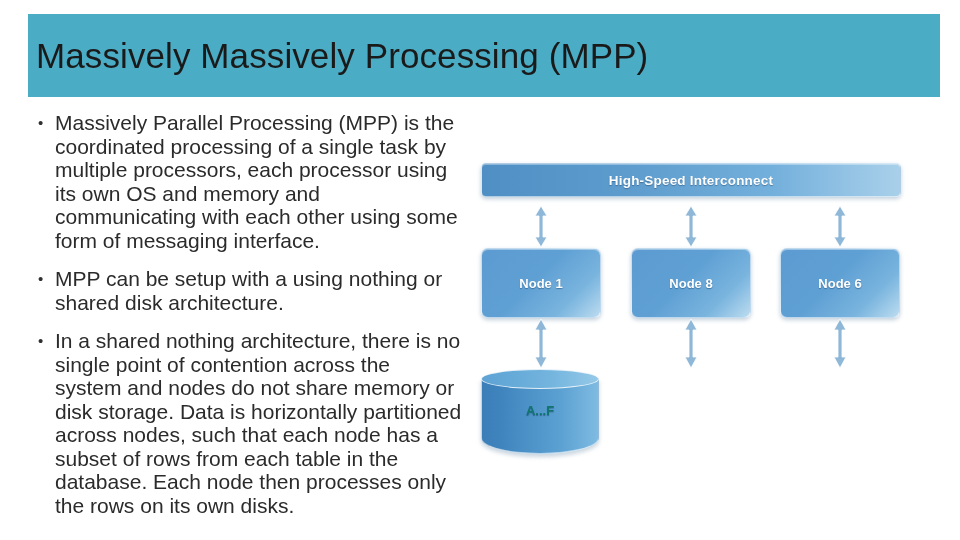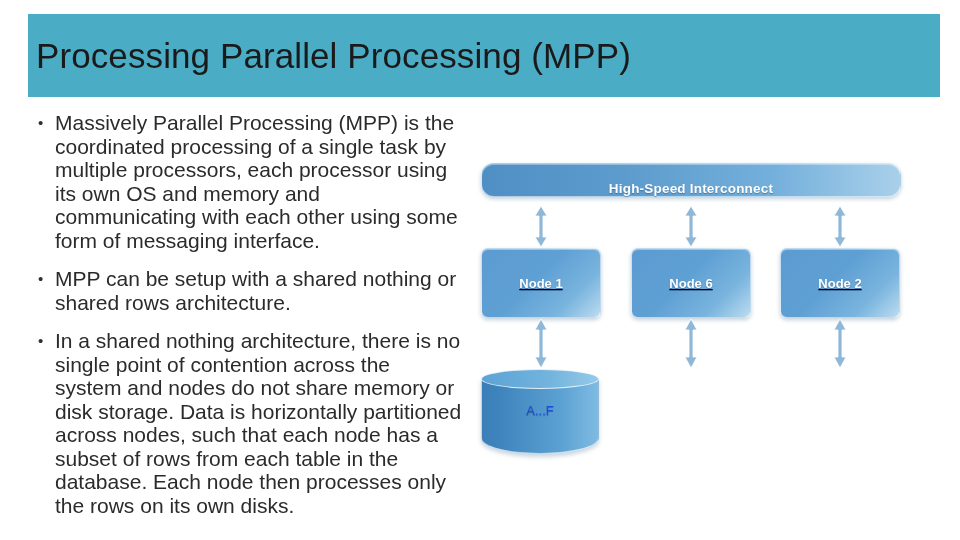--- a/index.html
+++ b/index.html
@@ -74,27 +74,27 @@
     height: 330px;
   }
 
   
   #interconnect-bar {
     position: absolute;
     left: 11px;
     top: 13px;
     width: 420px;
     height: 34px;
-    border-radius: 13px;
+    border-radius: 5px;
     background: linear-gradient(to right, #4f8fc4 0%, #5d9ccd 35%, #74b0dc 70%, #a9d0ea 100%);
     box-shadow: 0 2px 4px rgba(120,150,175,0.45), inset 0 1px 0 rgba(255,255,255,0.35);
     border: 1px solid rgba(255,255,255,0.55);
     box-sizing: border-box;
     display: flex;
-    align-items: flex-end;
+    align-items: center;
     justify-content: center;
   }
   #interconnect-label {
     color: #ffffff;
     font-size: 13.5px;
     font-weight: bold;
     letter-spacing: 0.2px;
     text-shadow: 0 1px 1px rgba(40,80,120,0.55);
   }
 
@@ -114,21 +114,20 @@
     width: 120px;
     height: 70px;
     border-radius: 7px;
     background: linear-gradient(135deg, #5c9bd1 0%, #5fa0d4 45%, #79b4de 75%, #bcdcf0 100%);
     box-shadow: 0 2px 4px rgba(120,150,175,0.45), inset 0 1px 0 rgba(255,255,255,0.4);
     border: 1px solid rgba(255,255,255,0.6);
     box-sizing: border-box;
     display: flex;
     align-items: center;
     justify-content: center;
-    text-decoration: underline;
   }
   .node-label {
     color: #ffffff;
     font-size: 13px;
     font-weight: bold;
     text-shadow: 0 1px 1px rgba(40,80,120,0.6);
   }
 
   
   .cylinder {
@@ -160,54 +159,54 @@
     background: linear-gradient(to right, #5ea3d4 0%, #67abd9 30%, #74b5de 60%, #95c9e8 100%);
     border: 1px solid rgba(255,255,255,0.8);
     box-sizing: border-box;
   }
   .cyl-label {
     position: absolute;
     left: 0;
     top: 34px;
     width: 118px;
     text-align: center;
-    color: #1d4ed8;
+    color: #0f766e;
     font-size: 13px;
-    font-weight: normal;
+    font-weight: bold;
     text-shadow: 0 1px 1px rgba(30,70,110,0.65);
   }
 
   
   .arrow-wrap {
     position: relative;
     width: 120px;
     display: flex;
     justify-content: center;
   }
   .arrow-top { height: 43px; }
   .arrow-mid { height: 51px; }
   .arrow-svg { display: block; }
 </style>
 </head>
 <body>
 
 <div id="title-banner">
-  <div id="title-text">Processing Parallel Processing (MPP)</div>
+  <div id="title-text">Massively Massively Processing (MPP)</div>
 </div>
 
 <div id="body-content">
 
   <div class="bullet-row">
     <div class="bullet-marker">•</div>
     <div class="bullet-text">Massively Parallel Processing (MPP) is the coordinated processing of a single task by multiple processors, each processor using its own OS and memory and communicating with each other using some form of messaging interface.</div>
   </div>
 
   <div class="bullet-row">
     <div class="bullet-marker">•</div>
-    <div class="bullet-text">MPP can be setup with a shared nothing or shared rows architecture.</div>
+    <div class="bullet-text">MPP can be setup with a using nothing or shared disk architecture.</div>
   </div>
 
   <div class="bullet-row">
     <div class="bullet-marker">•</div>
     <div class="bullet-text">In a shared nothing architecture, there is no single point of contention across the system and nodes do not share memory or disk storage. Data is horizontally partitioned across nodes, such that each node has a subset of rows from each table in the database. Each node then processes only the rows on its own disks.</div>
   </div>
 
 </div>
 
 <div id="diagram">
@@ -237,37 +236,37 @@
     </div>
   </div>
 
   <div class="col col-1">
     <div class="arrow-wrap arrow-top">
       <svg class="arrow-svg" width="16" height="43" viewBox="0 0 16 43" aria-hidden="true">
         <path d="M8 1 L14 11 L10 11 L10 32 L14 32 L8 42 L2 32 L6 32 L6 11 L2 11 Z" fill="#8fb8d8" stroke="#ffffff" stroke-width="0.8"></path>
       </svg>
     </div>
     <div class="node-box">
-      <span class="node-label">Node 6</span>
+      <span class="node-label">Node 8</span>
     </div>
     <div class="arrow-wrap arrow-mid">
       <svg class="arrow-svg" width="16" height="51" viewBox="0 0 16 51" aria-hidden="true">
         <path d="M8 1 L14 12 L10 12 L10 39 L14 39 L8 50 L2 39 L6 39 L6 12 L2 12 Z" fill="#8fb8d8" stroke="#ffffff" stroke-width="0.8"></path>
       </svg>
     </div>
   </div>
 
   <div class="col col-2">
     <div class="arrow-wrap arrow-top">
       <svg class="arrow-svg" width="16" height="43" viewBox="0 0 16 43" aria-hidden="true">
         <path d="M8 1 L14 11 L10 11 L10 32 L14 32 L8 42 L2 32 L6 32 L6 11 L2 11 Z" fill="#8fb8d8" stroke="#ffffff" stroke-width="0.8"></path>
       </svg>
     </div>
     <div class="node-box">
-      <span class="node-label">Node 2</span>
+      <span class="node-label">Node 6</span>
     </div>
     <div class="arrow-wrap arrow-mid">
       <svg class="arrow-svg" width="16" height="51" viewBox="0 0 16 51" aria-hidden="true">
         <path d="M8 1 L14 12 L10 12 L10 39 L14 39 L8 50 L2 39 L6 39 L6 12 L2 12 Z" fill="#8fb8d8" stroke="#ffffff" stroke-width="0.8"></path>
       </svg>
     </div>
   </div>
 
 </div>
 

